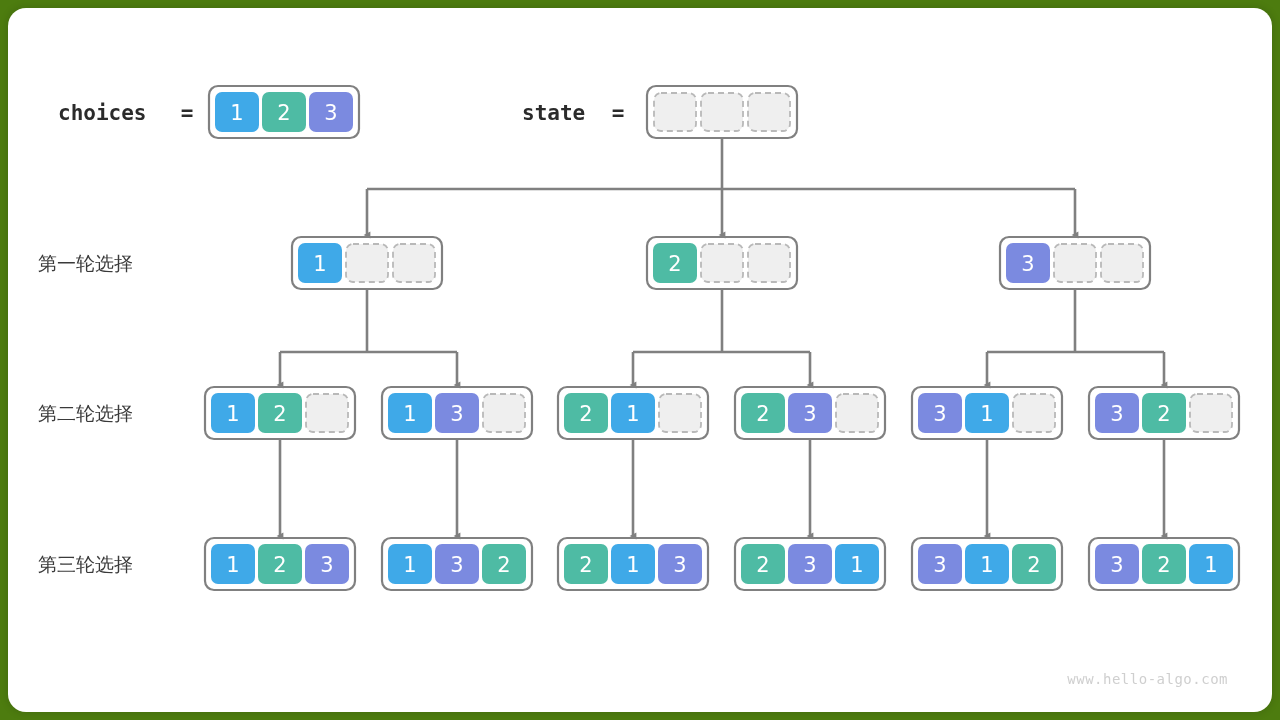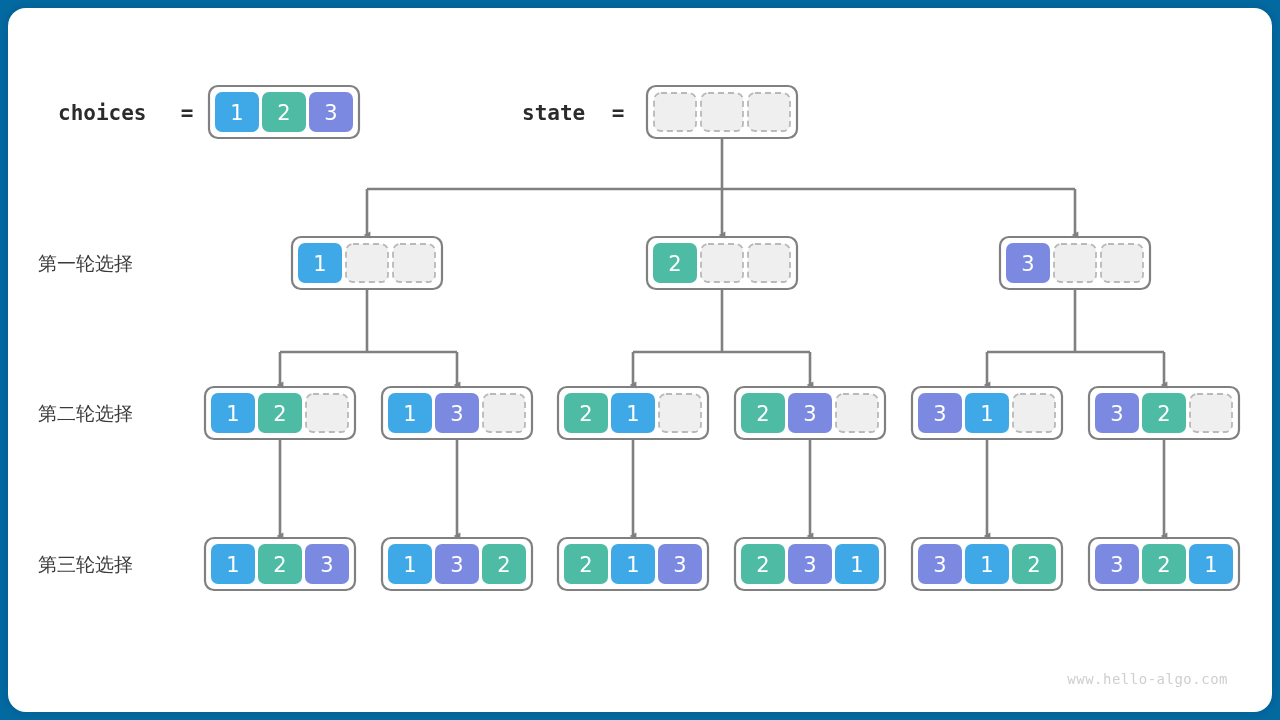--- a/index.html
+++ b/index.html
@@ -8,21 +8,21 @@
     background: #ffffff;
     width: 1280px;
     height: 720px;
     overflow: hidden;
     font-family: "DejaVu Sans", sans-serif;
   }
   #canvas {
     position: relative;
     width: 1280px;
     height: 720px;
-    background: #0369a1;
+    background: #4d7c0f;
   }
   #card {
     position: absolute;
     left: 8px;
     top: 8px;
     width: 1264px;
     height: 704px;
     background: #ffffff;
     border-radius: 18px;
     box-shadow: 0 0 7px 2px rgba(0,0,0,0.10);

